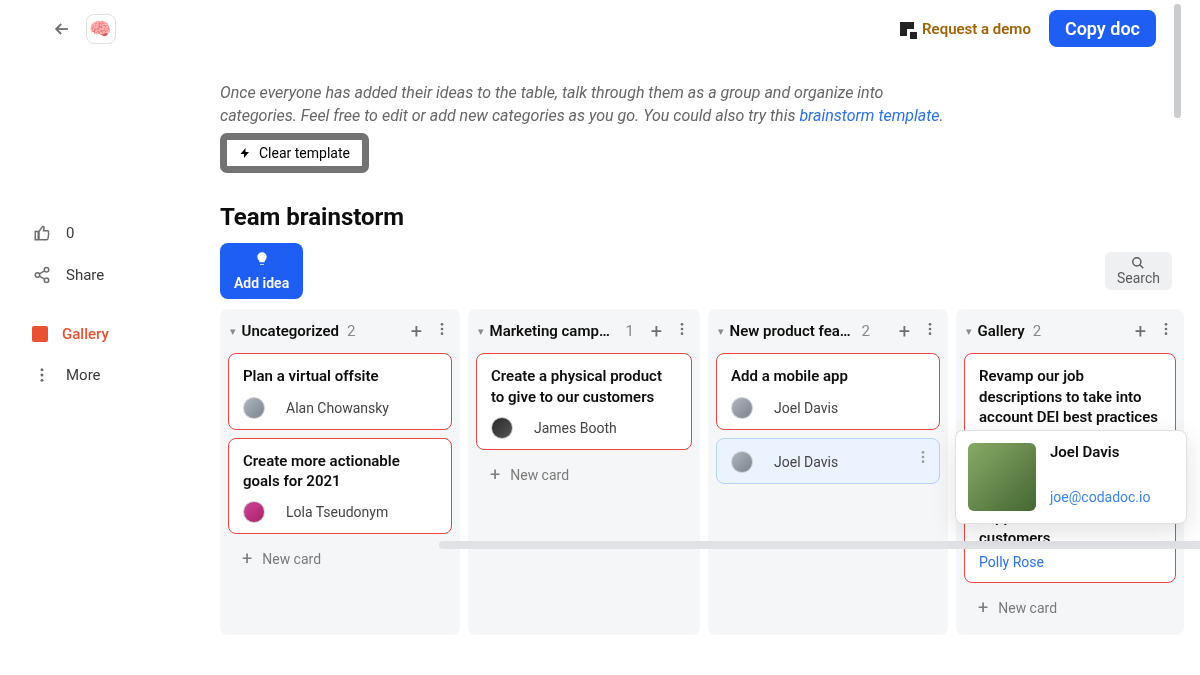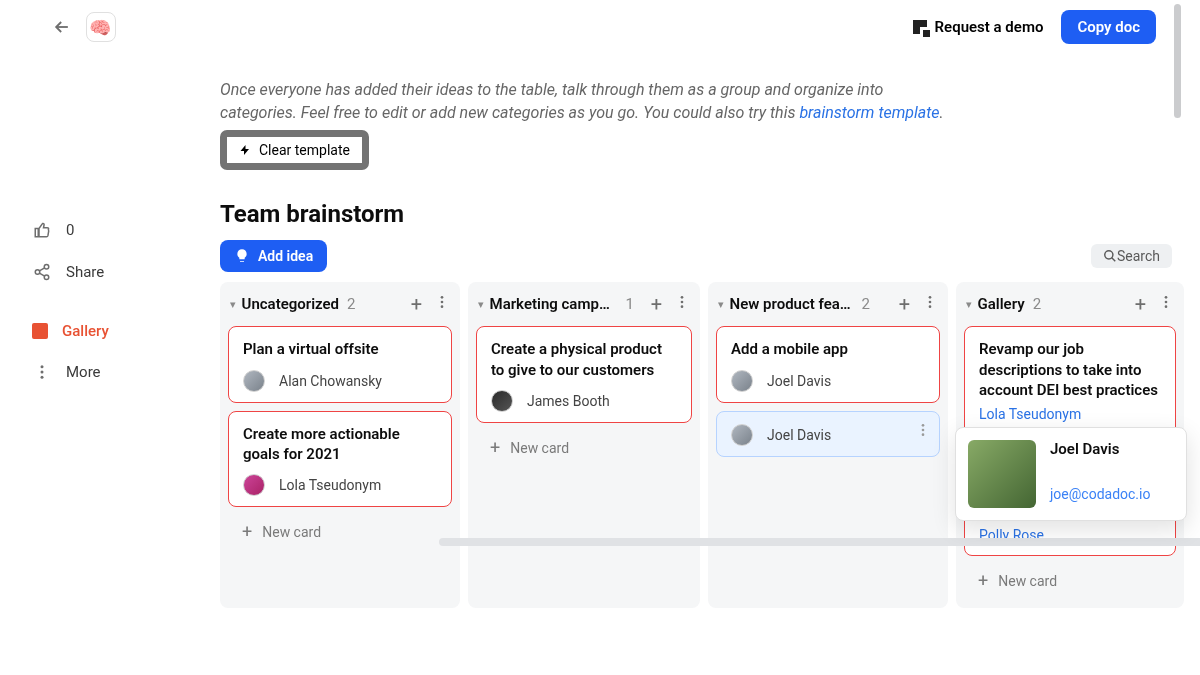--- a/index.html
+++ b/index.html
@@ -3,58 +3,58 @@
   <meta charset="utf-8">
   <style>
     * { box-sizing: border-box; margin: 0; padding: 0; font-family: -apple-system, BlinkMacSystemFont, 'Segoe UI', Roboto, Helvetica, Arial, sans-serif; }
     body { background: #fff; width: 1200px; height: 675px; overflow: hidden; color: #0d0d0d; }
 
     .topbar { display: flex; align-items: center; justify-content: space-between; padding: 10px 44px 10px 52px; }
     .topbar-left { display: flex; align-items: center; gap: 14px; }
     .back-btn { color: #6e6e6e; cursor: pointer; display:flex; align-items:center; }
     .doc-emoji { width: 30px; height: 30px; display:flex; align-items:center; justify-content:center; font-size:18px; border:1px solid #e0e0e0; border-radius:8px; }
     .topbar-right { display:flex; align-items:center; gap: 18px; }
-    .request-demo { display:flex; align-items:center; gap:8px; font-size:15px; font-weight:600; color:#000000; cursor:pointer; }
+    .request-demo { display:flex; align-items:center; gap:8px; font-size:15px; font-weight:600; color:#a16207; cursor:pointer; }
     .request-demo .logo { width:14px; height:14px; background:#222; position:relative; }
     .request-demo .logo::after{content:'';position:absolute;right:-3px;bottom:-3px;width:7px;height:7px;border-top:3px solid #fff;border-left:3px solid #fff;transform:rotate(0deg);background:#222;}
-    .copy-doc { background:#1e5ef3; color:#fff; border:none; padding:8px 16px; border-radius:8px; font-size:15px; font-weight:600; cursor:pointer; }
+    .copy-doc { background:#1e5ef3; color:#fff; border:none; padding:8px 16px; border-radius:8px; font-size:18px; font-weight:600; cursor:pointer; }
 
     .layout { display:flex; }
     .sidebar { width: 220px; padding: 162px 0 0 32px; display:flex; flex-direction:column; gap: 14px; font-size:15px; color:#3a3a3a;}
     .sidebar-item { display:flex; align-items:center; gap:14px; cursor:pointer; padding:4px 0; }
     .sidebar-item .ic { width:20px; height:20px; display:flex; align-items:center; justify-content:center; color:#6e6e6e; }
     .gallery-item { color:#e85233; font-weight:500;}
     .gallery-item .glogo{width:16px;height:16px;background:#e85233;border-radius:2px;}
 
     .main { flex:1; padding: 24px 0 0 0; position:relative; }
     .intro { font-size:16px; color:#666; font-style:italic; width: 740px; line-height:1.45; margin-bottom:6px;}
     .intro a { color:#2a72e5; text-decoration:none;}
     .clear-template { display:inline-flex; align-items:center; gap:8px; border:7px solid #737373; padding:5px 12px; border-radius:7px; font-size:14px; cursor:pointer; background:#fff;}
     .page-title { font-size:24px; font-weight:700; margin:30px 0 12px 0; }
 
     .addidea-row { display:flex; align-items:center; justify-content:space-between; width:952px;}
-    .add-idea { background:#1e5ef3; color:#fff; border:none; padding:8px 14px; border-radius:8px; font-size:14px; font-weight:600; display:inline-flex; align-items:center; gap:8px; cursor:pointer;}
-    .search-pill { background:#eef0f2; padding:4px 12px; border-radius:6px; display:flex; align-items:center; gap:0; color:#5a5a5a; font-size:14px;}
+    .add-idea { background:#1e5ef3; color:#fff; border:none; padding:8px 14px; border-radius:8px; font-size:14px; font-weight:600; display:inline-flex; align-items:center; gap:8px; cursor:pointer;flex-direction:column;}
+    .search-pill { background:#eef0f2; padding:4px 12px; border-radius:6px; display:flex; align-items:center; gap:0; color:#5a5a5a; font-size:14px;flex-direction:column;}
 
     .board { display:flex; gap:8px; margin-top:10px; width:952px; overflow:visible;}
     .col { background:#f5f6f7; border-radius:8px; width:240px; padding-bottom:10px; flex-shrink:0;}
     .col2 {width:232px;}
     .col-header { display:flex; align-items:center; padding:10px 8px 10px 10px; gap:6px;}
     .chev { color:#8a8a8a; font-size:11px;}
     .col-title { font-weight:600; font-size:15px; white-space:nowrap; overflow:hidden; text-overflow:ellipsis; max-width:120px;}
     .col-count { color:#8a8a8a; font-size:15px; margin-left:2px;}
     .spacer { flex:1; }
     .plusbtn { color:#6e6e6e; font-size:20px; cursor:pointer; padding:0 4px;}
     .more { color:#6e6e6e; cursor:pointer; padding:0 2px;}
 
     .cards { padding: 0 8px; display:flex; flex-direction:column; gap:8px;}
     .card { background:#fff; border:1px solid #ef4444; border-radius:8px; padding:12px 14px 10px 14px; }
     .card.selected { background:#eaf3ff; border-color:#b6d3ff;}
     .card-title { font-size:15px; font-weight:600; line-height:1.35; margin-bottom:10px; }
-    .card-user { display:flex; align-items:center; gap:14px; font-size:14px; color:#444;}
+    .card-user { display:flex; align-items:center; gap:21px; font-size:14px; color:#444;}
     .avatar { width:22px; height:22px; border-radius:50%; background: linear-gradient(135deg,#b0b7c0,#7a828b); border:1px solid #d0d0d0; flex-shrink:0; display:inline-block;}
     .avatar.a2{background:linear-gradient(135deg,#2a2a2a,#555);}
     .avatar.a3{background:linear-gradient(135deg,#c49,#a26);}
     .newcard { display:flex; align-items:center; gap:10px; padding:8px 14px; color:#7a7a7a; font-size:14px; cursor:pointer;}
     .plus { font-size:18px; line-height:1;}
     .cardmore{position:absolute;right:8px;top:10px;color:#9a9a9a;cursor:pointer;}
     .card.rel{position:relative;}
     .linkish{color:#2a72e5;}
 
     .popover { position:absolute; left:735px; top:373px; background:#fff; border:1px solid #e0e0e0; box-shadow:0 8px 24px rgba(0,0,0,0.12); border-radius:8px; width:232px; padding:12px; display:flex; gap:14px; align-items:flex-start; z-index:50;}

